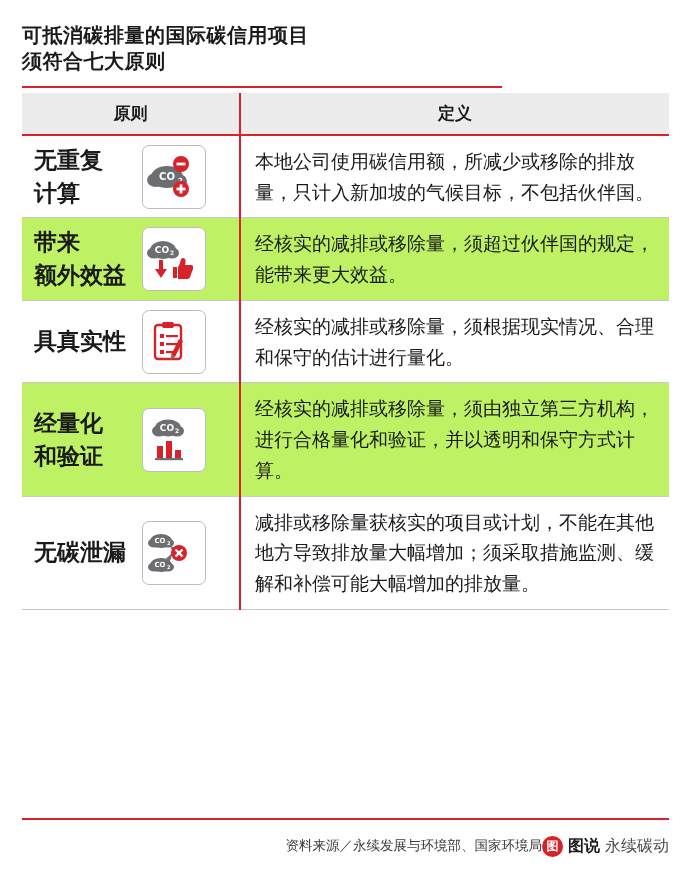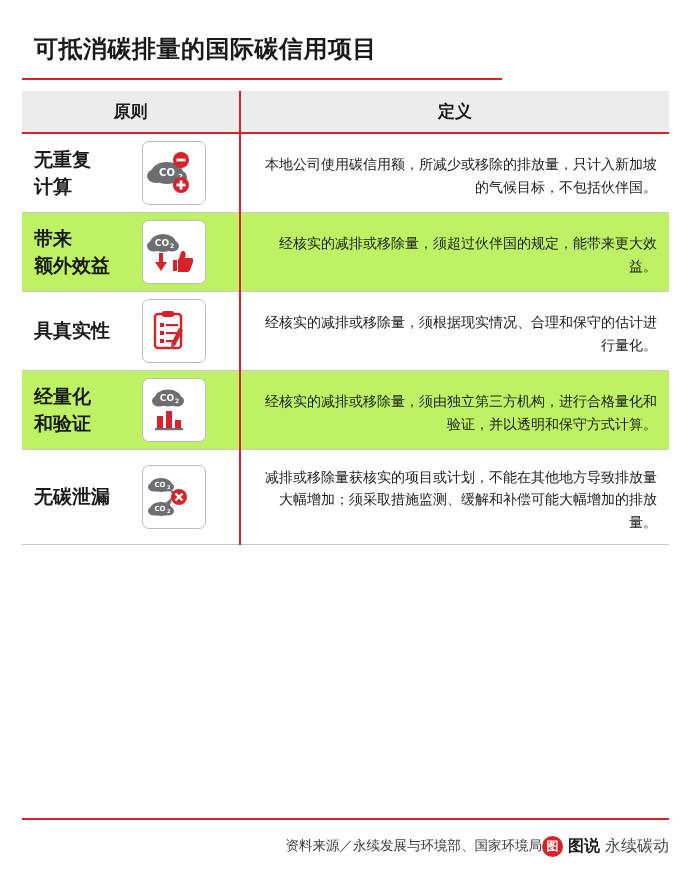--- a/index.html
+++ b/index.html
@@ -20,38 +20,38 @@
     height: 878px;
     box-sizing: border-box;
     padding: 0 22px;
     background: #fff;
   }
   
   .title-block {
     padding-top: 22px;
   }
   .title {
-    font-size: 24px;
+    font-size: 20px;
     font-weight: bold;
     line-height: 1.32;
     letter-spacing: 0.5px;
     color: #1a1a1a;
-    margin: 12px;
+    margin: 0;
   }
   .title-rule {
     margin-top: 11px;
     width: 480px;
     height: 2px;
     background: #d8222a;
   }
   
   .tbl {
     width: 100%;
     border-collapse: collapse;
-    margin-top: 11px;
+    margin-top: 5px;
     table-layout: fixed;
   }
   .tbl col.c-principle { width: 218px; }
   .tbl col.c-def { width: 429px; }
 
   .tbl thead th {
     background: #ececec;
     font-size: 17px;
     font-weight: bold;
     color: #1a1a1a;
@@ -62,36 +62,36 @@
   .tbl thead th.th-def {
     border-left: 2px solid #d8222a;
   }
   .tbl tbody td {
     border-bottom: 1px solid #c9c9c9;
     vertical-align: middle;
     padding: 7px 0;
   }
   .tbl tbody td.def {
     border-left: 2px solid #d8222a;
-    padding: 16px 12px 10px 14px;
-    font-size: 14px;
+    padding: 10px 12px 10px 14px;
+    font-size: 19px;
     line-height: 1.62;
     color: #1a1a1a;
-    text-align: right;
+    text-align: left;
   }
   .tbl tbody tr.alt td {
     background: #bef264;
   }
   .prin-wrap {
     display: flex;
     align-items: center;
     padding-left: 12px;
   }
   .prin-label {
-    font-size: 19px;
+    font-size: 23px;
     font-weight: bold;
     line-height: 1.42;
     width: 104px;
     flex: 0 0 104px;
     color: #1a1a1a;
   }
   .icon-box {
     width: 62px;
     height: 62px;
     flex: 0 0 62px;
@@ -149,21 +149,21 @@
     font-size: 16px;
     color: #4a4a4a;
   }
 </style>
 </head>
 <body>
 
 <div class="page">
 
   <div class="title-block">
-    <h1 class="title"><span>可抵消碳排量的国际碳信用项目</span><br></h1>
+    <h1 class="title"><span>可抵消碳排量的国际碳信用项目</span><br><span>须符合七大原则</span></h1>
     <div class="title-rule"></div>
   </div>
 
   <table class="tbl">
     <colgroup>
         <col class="c-principle">
         <col class="c-def">
       </colgroup>
     <thead>
       <tr>

